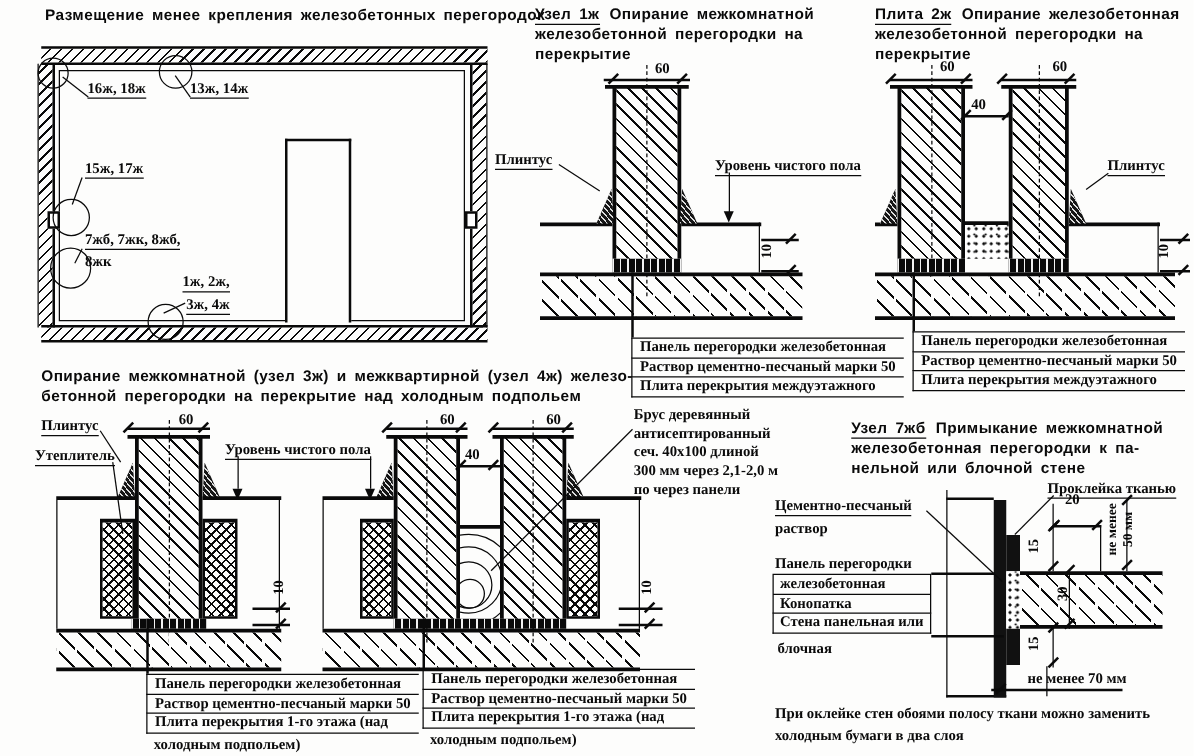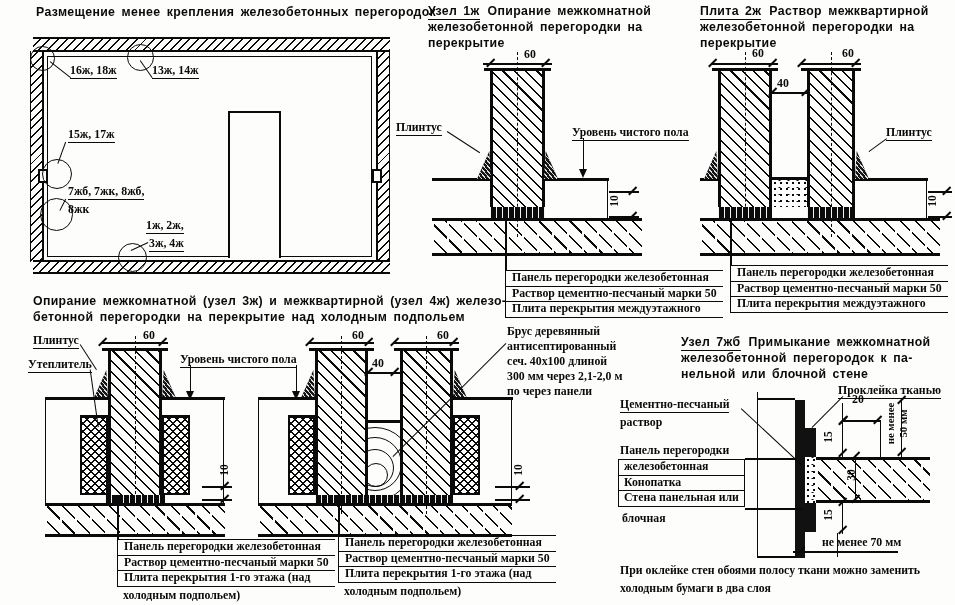--- a/index.html
+++ b/index.html
@@ -108,21 +108,21 @@
     <div class="vl" style="left:505px;top:218px;width:1.5px;height:52px"></div>
     <div class="cblk" style="left:505px;top:270px">
       <div class="crow">Панель перегородки железобетонная</div>
       <div class="crow">Раствор цементно-песчаный марки 50</div>
       <div class="crow">Плита перекрытия междуэтажного</div>
     </div>
   </div>
 
   
   <div class="grp">
-    <div class="title" style="left:700px;top:4px"><span class="ref">Плита 2ж</span><span>Раствор межквартирной</span></div>
+    <div class="title" style="left:700px;top:4px"><span class="ref">Плита 2ж</span><span>Опирание железобетонная</span></div>
     <div class="title" style="left:700px;top:20px">железобетонной перегородки на</div>
     <div class="title" style="left:700px;top:36px">перекрытие</div>
     <div class="cl" style="left:745px;top:52px;height:185px"></div>
     <div class="cl" style="left:831px;top:52px;height:185px"></div>
     <div class="hl" style="left:712px;top:63px;width:66px"></div>
     <div class="hl" style="left:801px;top:63px;width:60px"></div>
     <div class="tk" style="left:707px;top:62px"></div>
     <div class="tk" style="left:767px;top:62px"></div>
     <div class="tk" style="left:796px;top:62px"></div>
     <div class="tk" style="left:850px;top:62px"></div>
@@ -256,21 +256,21 @@
       <div class="crow">Панель перегородки железобетонная</div>
       <div class="crow">Раствор цементно-песчаный марки 50</div>
       <div class="crow">Плита перекрытия 1-го этажа (над</div>
       <div class="crow plain">холодным подпольем)</div>
     </div>
   </div>
 
   
   <div class="grp">
     <div class="title" style="left:681px;top:335px"><span class="ref">Узел 7жб</span><span>Примыкание межкомнатной</span></div>
-    <div class="title" style="left:681px;top:351px">железобетонной перегородок к па-</div>
+    <div class="title" style="left:681px;top:351px">железобетонная перегородки к па-</div>
     <div class="title" style="left:681px;top:367px">нельной или блочной стене</div>
     <div class="vl" style="left:757px;top:392px;height:166px"></div>
     <div class="hl" style="left:757px;top:398px;width:38px"></div>
     <div class="hl" style="left:757px;top:556px;width:48px"></div>
     <div class="abs" style="left:795px;top:400px;width:10px;height:158px;background:#111"></div>
     <div class="abs" style="left:805px;top:428px;width:11px;height:29px;background:#111"></div>
     <div class="abs stip" style="left:805px;top:457px;width:11px;height:46px"></div>
     <div class="abs" style="left:805px;top:503px;width:11px;height:29px;background:#111"></div>
     <div class="slab hatchS" style="left:816px;top:457px;width:114px;height:46px"></div>
     <div class="t ul" style="left:838px;top:383px">Проклейка тканью</div>

